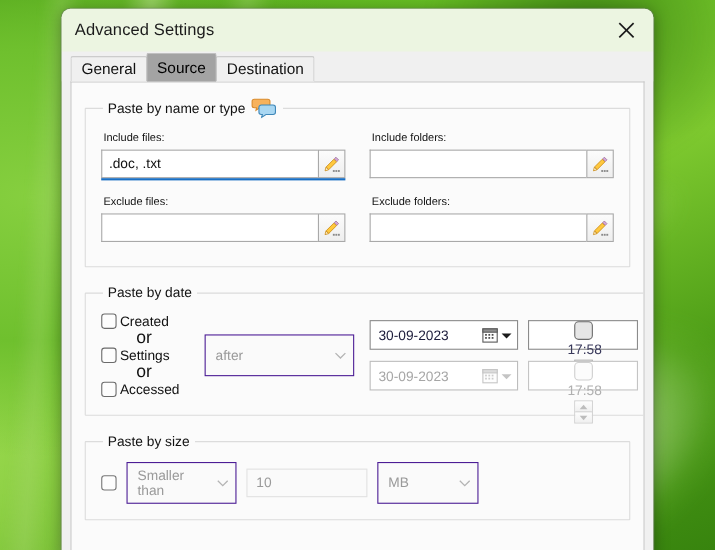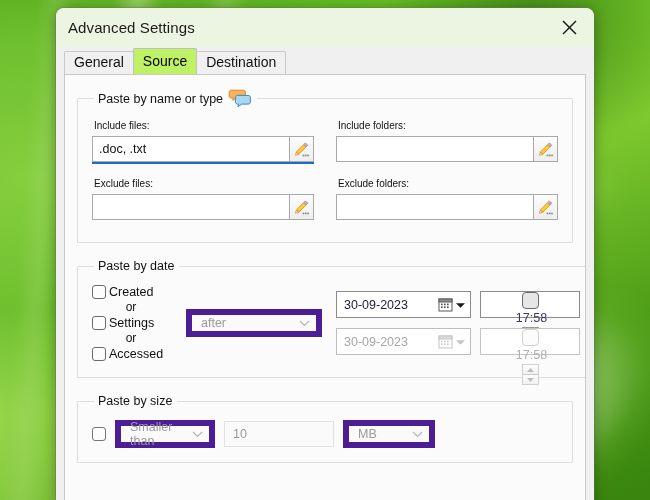--- a/index.html
+++ b/index.html
@@ -105,21 +105,21 @@
     background: #f0f0f0;
     border-top-left-radius: 2px;
     border-top-right-radius: 2px;
     margin-right: -1px;
     line-height: 15px;
     cursor: default;
     position: relative;
     z-index: 1;
   }
   .tab.active {
-    background: #bef264;
+    background: #a3a3a3;
     color: #000;
     padding: 5px 9px 5px 9px;
     z-index: 3;
     border-color: #c0c0c0;
   }
 
   
   .page {
     flex: 1;
     background: #fbfbfb;
@@ -211,30 +211,30 @@
   .chkbox {
     width: 14px; height: 14px;
     border: 1px solid #6b6b6b;
     border-radius: 3px;
     background: #fdfdfd;
     flex: none;
     cursor: pointer;
   }
   .chk-label { font-size: 12.5px; color: #111; }
   .or-text {
-    font-size: 12px; color: #111;
+    font-size: 16px; color: #111;
     width: 100%;
     text-align: center;
     line-height: 13px;
     padding-right: 8px;
   }
 
   .cmb {
-    height: 28px;
-    border: 6px solid #4c1d95;
+    height: 38px;
+    border: 1px solid #4c1d95;
     background: #fafafa;
     display: flex; align-items: center;
     padding: 0 6px 0 9px;
     font-size: 12.5px;
     color: #9a9a9a;
     cursor: default;
     justify-content: space-between;
   }
   .cmb .chev {
     width: 11px; height: 7px; flex: none; margin-left: 8px;

